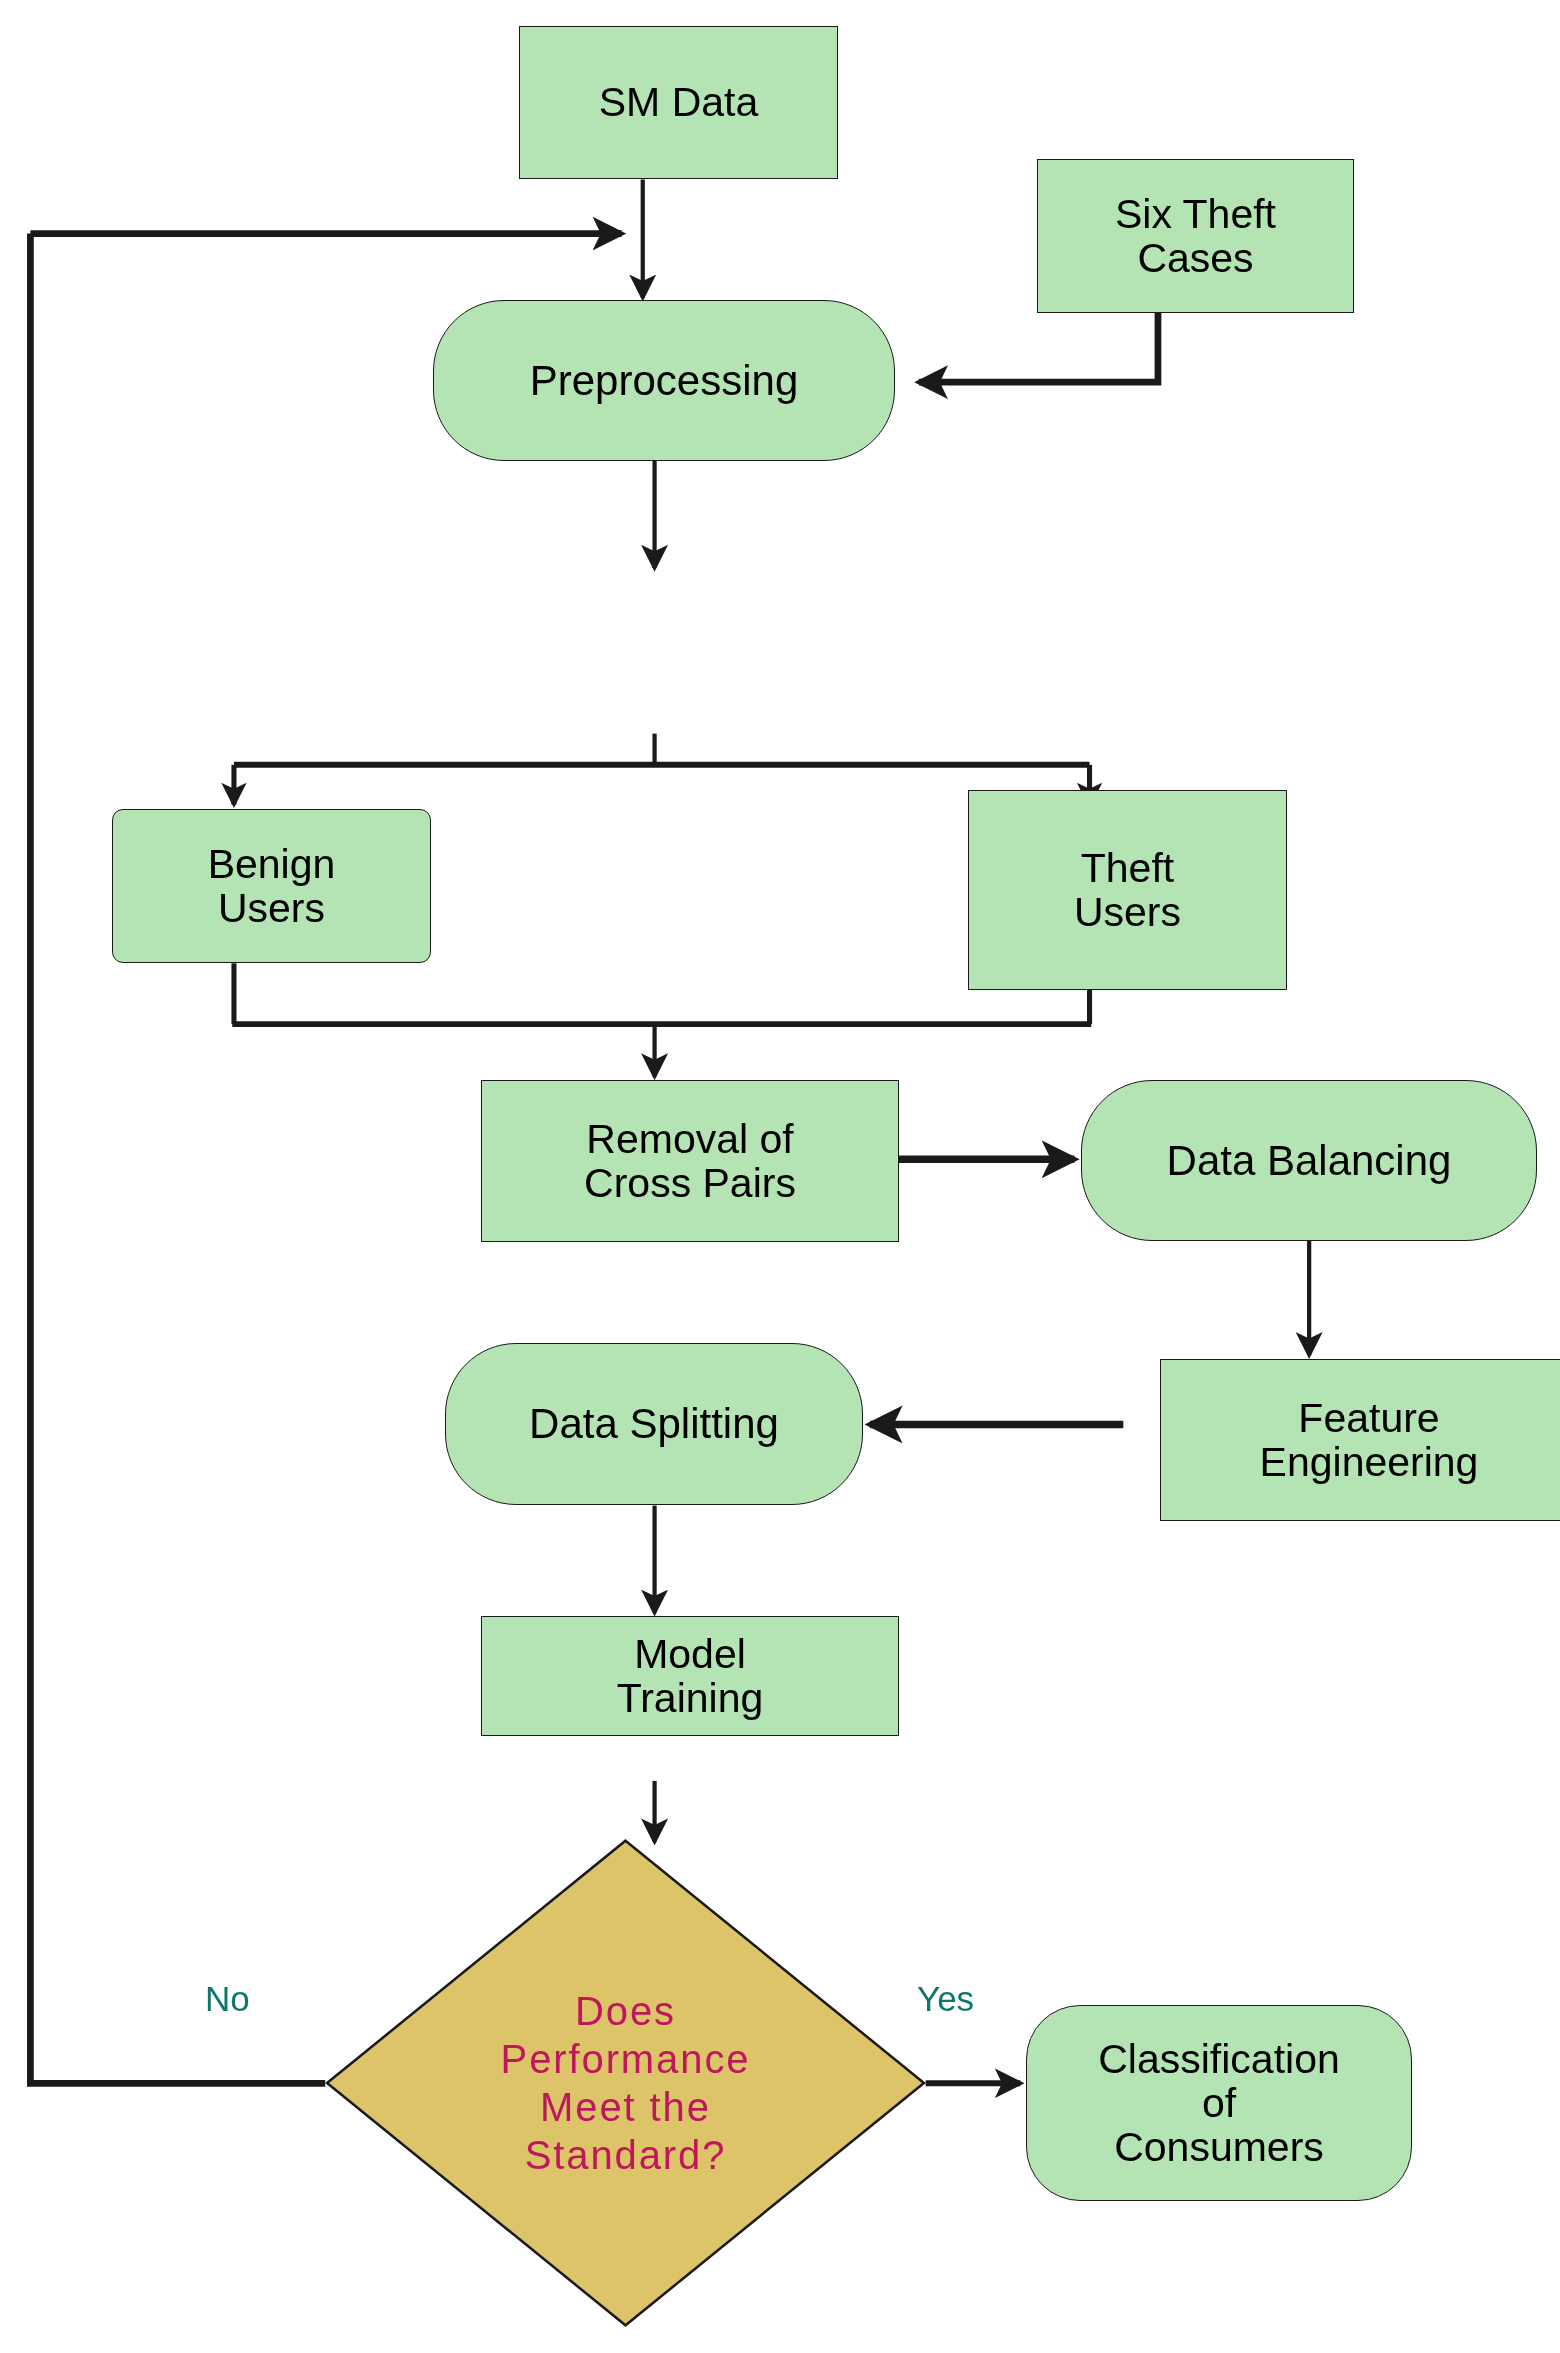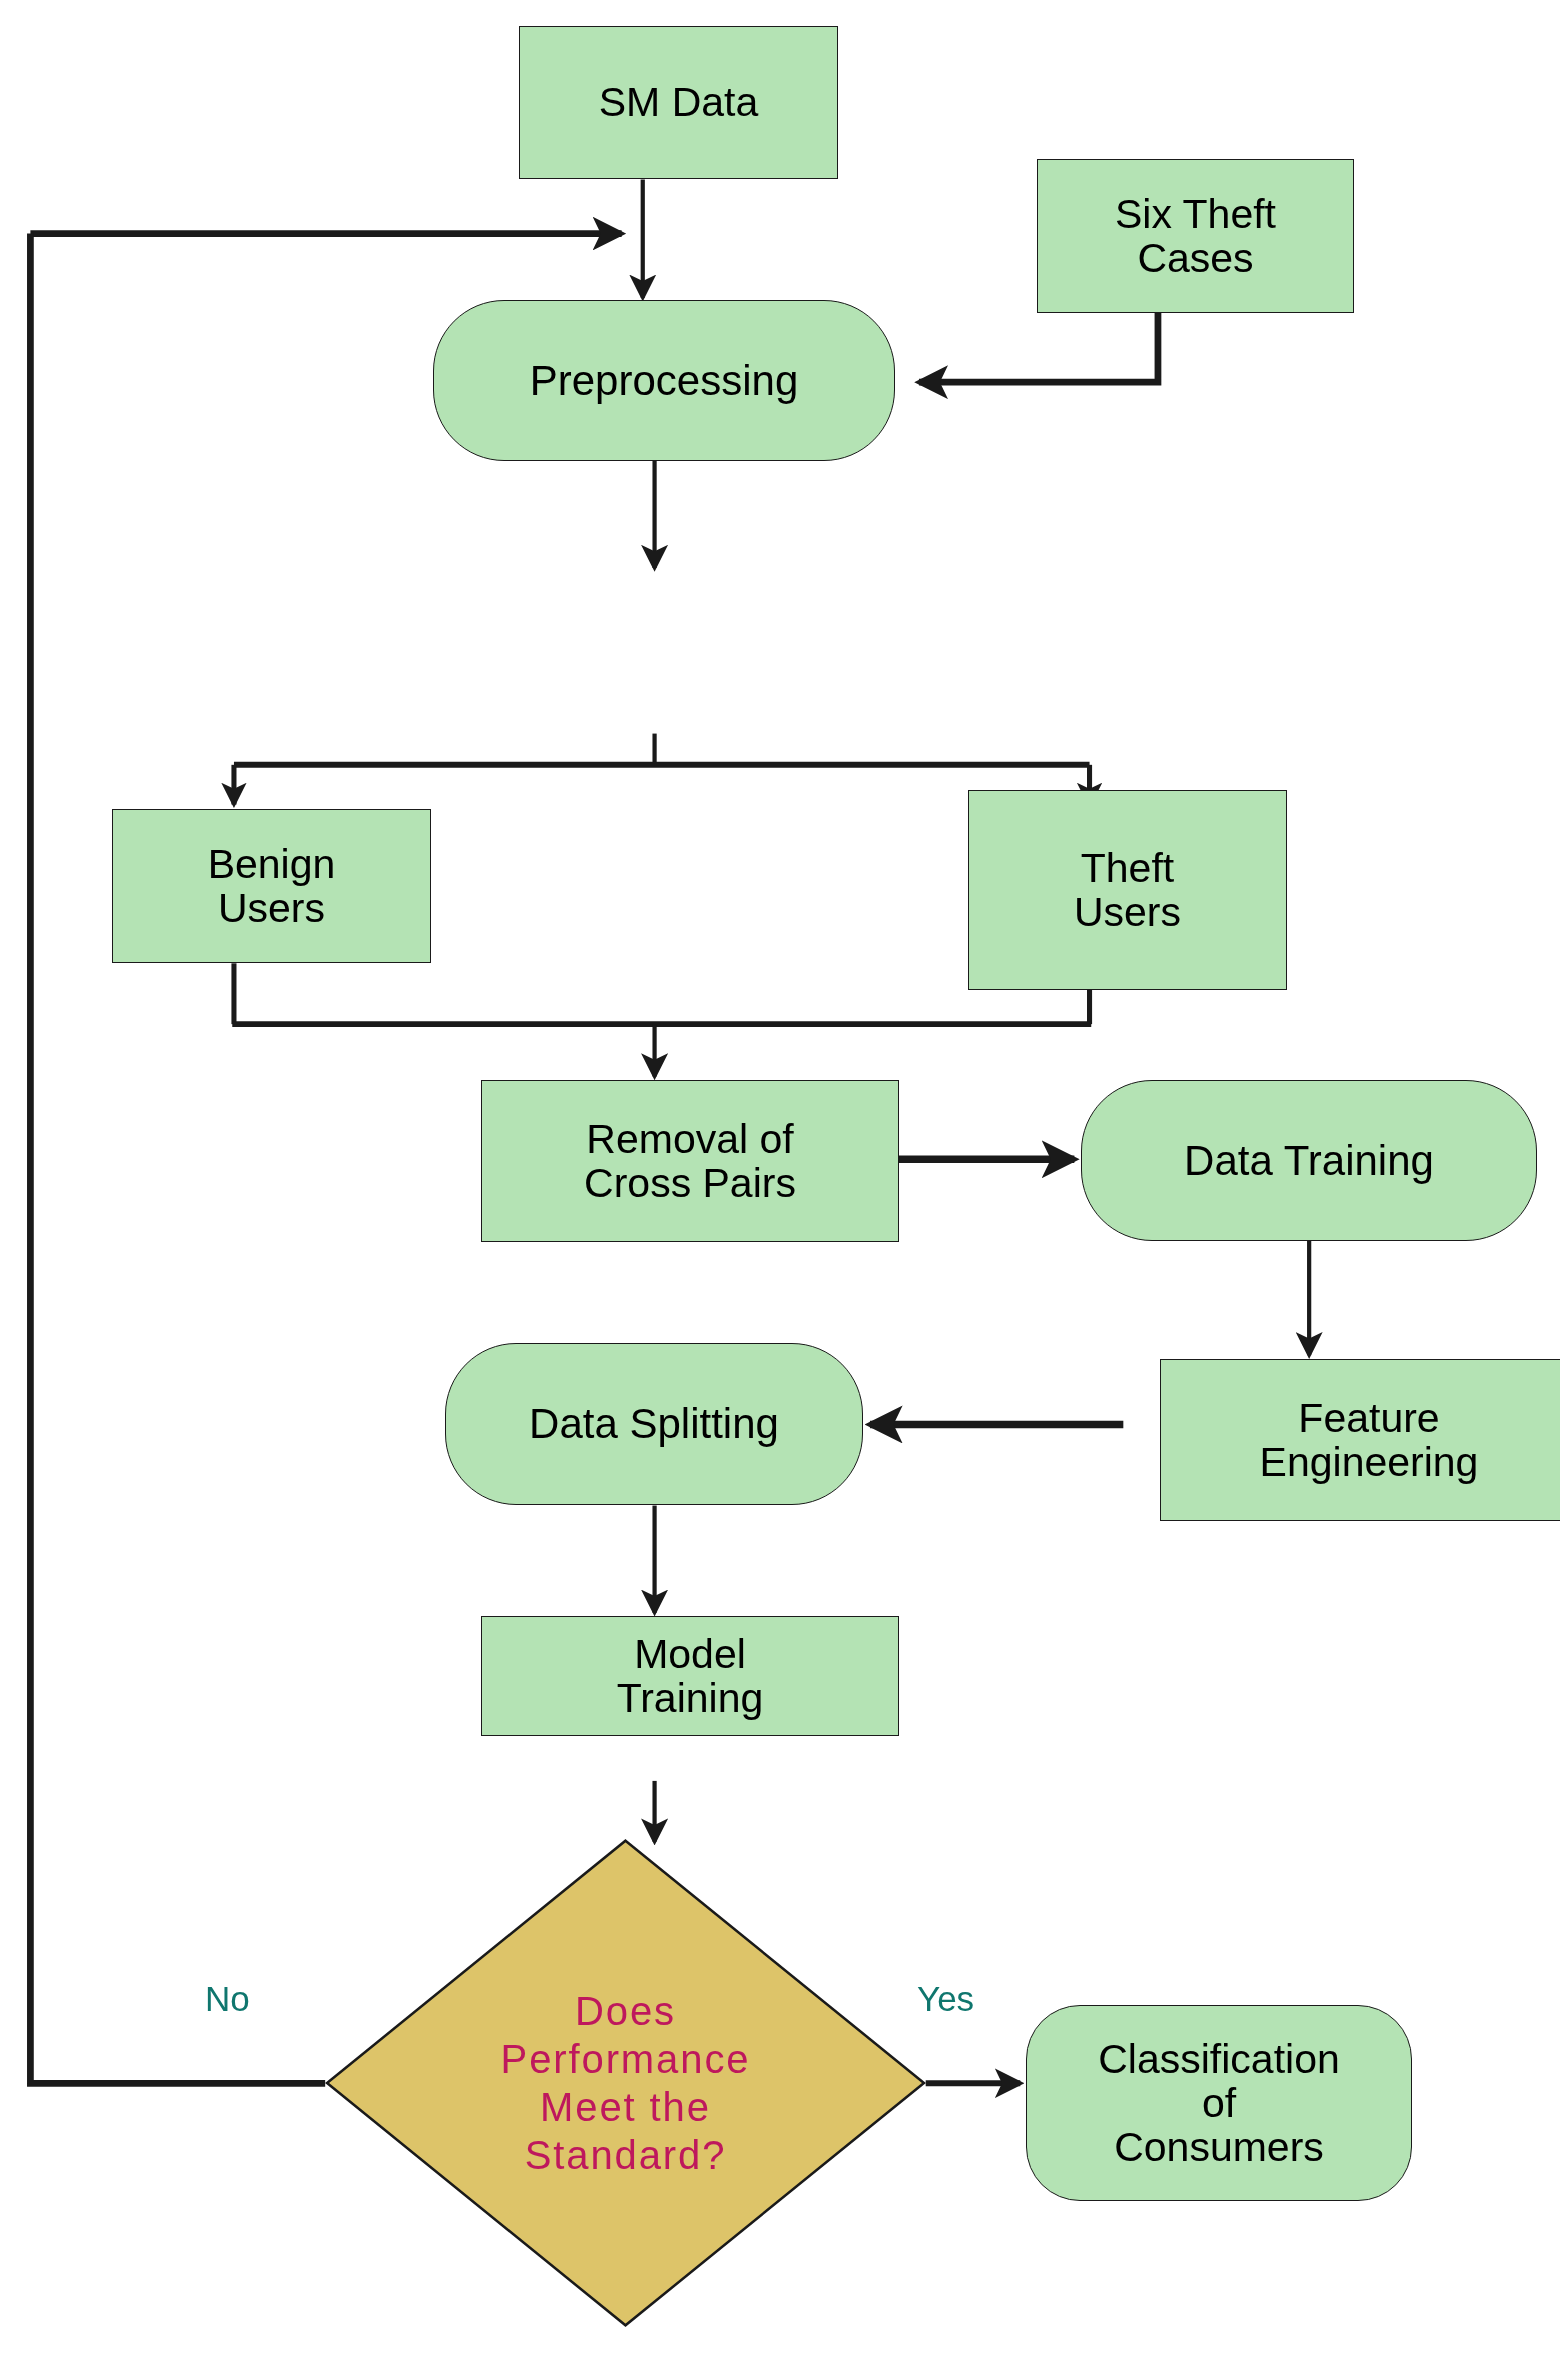--- a/index.html
+++ b/index.html
@@ -119,30 +119,30 @@
   </svg>
 
   <div class="node proc" style="left:483px; top:26px; width:319px; height:153px; font-size:41px;">SM Data</div>
 
   <div class="node proc" style="left:1001px; top:159px; width:317px; height:154px; font-size:41px;">Six Theft
 Cases</div>
 
   <div class="node pill" style="left:433px; top:300px; width:462px; height:161px; font-size:42px;">Preprocessing</div>
 
 
-  <div class="node proc" style="left:76px; top:809px; width:319px; height:154px; font-size:41px;">Benign
+  <div class="node proc" style="left:76px; top:809px; width:319px; height:154px; font-size:41px;border-radius:11px;">Benign
 Users</div>
 
   <div class="node proc" style="left:932px; top:790px; width:319px; height:200px; font-size:41px;">Theft
 Users</div>
 
   <div class="node proc" style="left:445px; top:1080px; width:418px; height:162px; font-size:41px;">Removal of
 Cross Pairs</div>
 
-  <div class="node pill" style="left:1081px; top:1080px; width:456px; height:161px; font-size:42px;">Data Training</div>
+  <div class="node pill" style="left:1081px; top:1080px; width:456px; height:161px; font-size:42px;">Data Balancing</div>
 
   <div class="node proc" style="left:1124px; top:1359px; width:418px; height:162px; font-size:41px;">Feature
 Engineering</div>
 
   <div class="node pill" style="left:445px; top:1343px; width:418px; height:162px; font-size:42px;">Data Splitting</div>
 
   <div class="node proc" style="left:445px; top:1616px; width:418px; height:120px; font-size:41px;">Model
 Training</div>
 
   <div class="diamond-wrap" style="left:325px; top:1839px; width:601px; height:488px;">

